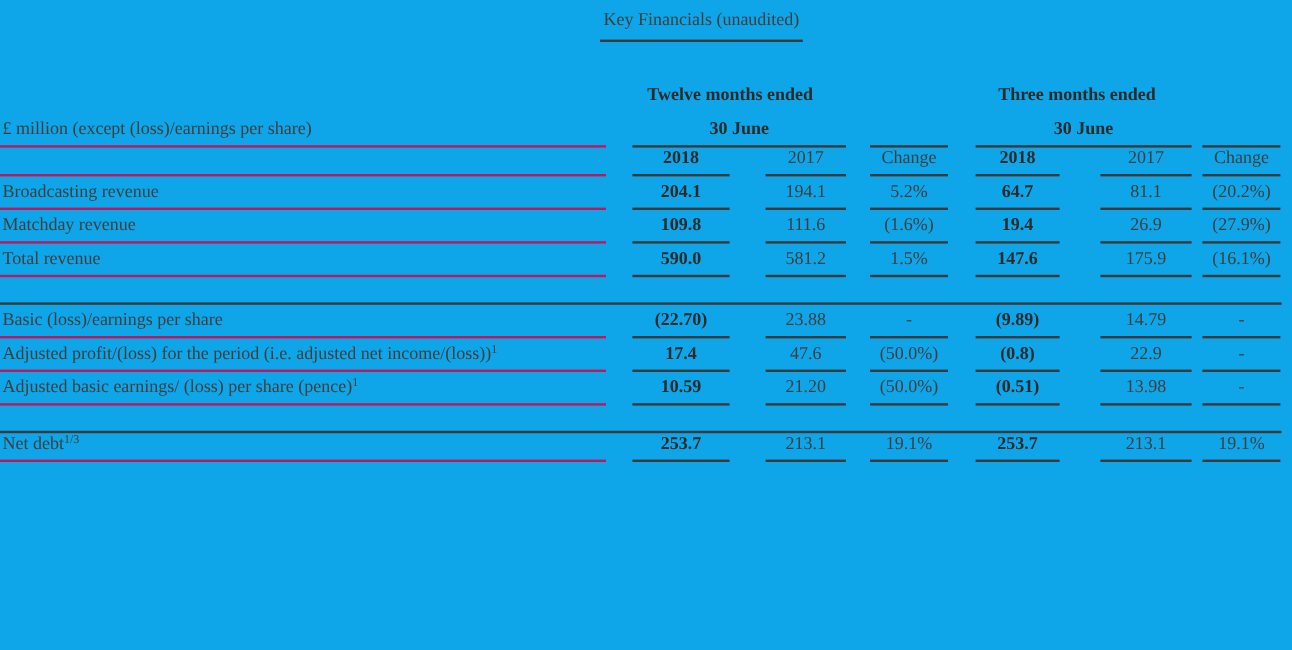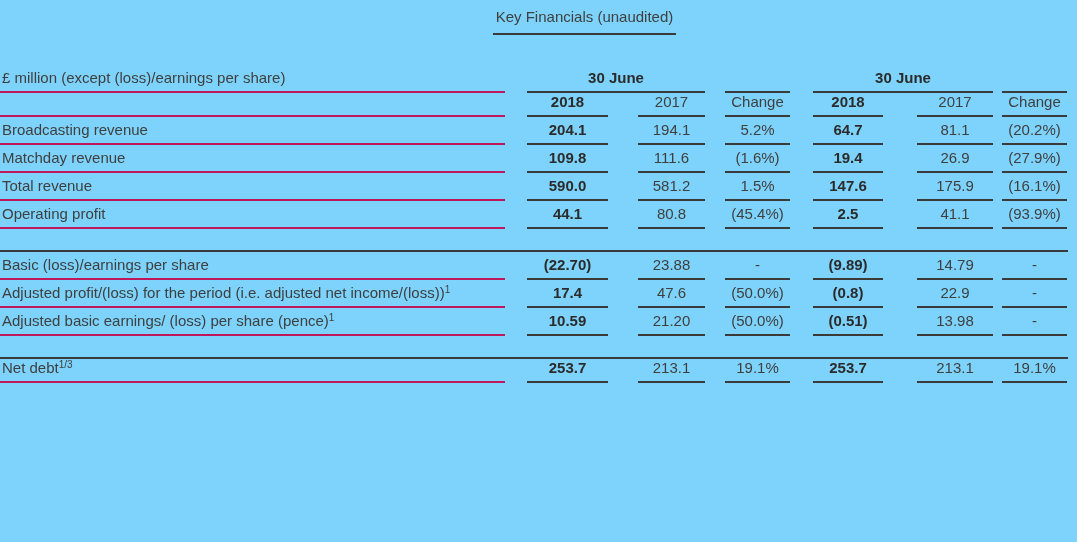--- a/index.html
+++ b/index.html
@@ -1,21 +1,21 @@
 <!DOCTYPE html>
 <html><head>
 <meta charset="utf-8">
 <style>
   html, body { margin: 0; padding: 0; background: #ffffff; }
   .page {
     position: relative;
     width: 1077px;
     height: 542px;
-    background: #7dd3fc;
-    font-family: Liberation Sans, sans-serif;
+    background: #0ea5e9;
+    font-family: Liberation Serif, serif;
     font-size: 15px;
     color: #3f3f3f;
     overflow: hidden;
   }
   .title-wrap { text-align: center; padding-top: 8px; }
   .title {
     display: inline-block;
     transform: translateX(46px);
     padding: 0 3px 7px 3px;
     border-bottom: 2px solid #3a3a3a;
@@ -79,20 +79,31 @@
     <colgroup>
       <col style="width:505px">
       <col style="width:113px">
       <col style="width:94px">
       <col style="width:85px">
       <col style="width:93px">
       <col style="width:108px">
       <col style="width:79px">
     </colgroup>
     <thead>
+      <tr class="hrow-a">
+        <td></td>
+        <td colspan="2">
+          <div class="grp">Twelve months ended</div>
+        </td>
+        <td></td>
+        <td colspan="2">
+          <div class="grp">Three months ended</div>
+        </td>
+        <td></td>
+      </tr>
       <tr class="hrow-b">
         <td>
           <div class="u-full lbl">£ million (except (loss)/earnings per share)</div>
         </td>
         <td colspan="2">
           <div class="seg span1 grp">30 June</div>
         </td>
         <td>
             <div class="seg c3"></div>
           </td>
@@ -190,43 +201,20 @@
           <td>
             <div class="seg c4 bold">147.6</div>
           </td>
           <td>
             <div class="seg c5">175.9</div>
           </td>
           <td>
             <div class="seg c6">(16.1%)</div>
           </td>
         </tr>
-        <tr class="data-row">
-          <td>
-            <div class="u-full lbl">Operating profit</div>
-          </td>
-          <td>
-            <div class="seg c1 bold">44.1</div>
-          </td>
-          <td>
-            <div class="seg c2">80.8</div>
-          </td>
-          <td>
-            <div class="seg c3">(45.4%)</div>
-          </td>
-          <td>
-            <div class="seg c4 bold">2.5</div>
-          </td>
-          <td>
-            <div class="seg c5">41.1</div>
-          </td>
-          <td>
-            <div class="seg c6">(93.9%)</div>
-          </td>
-        </tr>
         <tr class="spacer">
           <td colspan="7">
             <div class="cont"></div>
           </td>
         </tr>
         <tr class="data-row">
           <td>
             <div class="u-full lbl">Basic (loss)/earnings per share</div>
           </td>
           <td>

